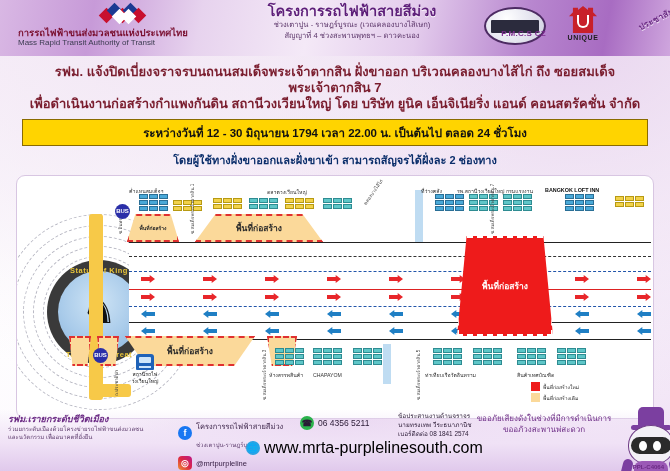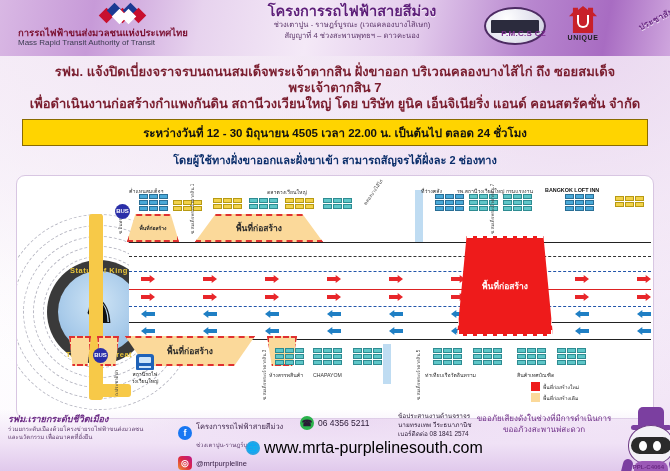--- a/index.html
+++ b/index.html
@@ -244,21 +244,21 @@
     <div class="ribbon">ประชาสัมพันธ์</div>
   </div>
 
   <div class="announce">
     <p>รฟม. แจ้งปิดเบี่ยงจราจรบนถนนสมเด็จพระเจ้าตากสิน ฝั่งขาออก บริเวณคลองบางไส้ไก่ ถึง ซอยสมเด็จพระเจ้าตากสิน 7</p>
     <p>เพื่อดำเนินงานก่อสร้างกำแพงกันดิน สถานีวงเวียนใหญ่ โดย บริษัท ยูนิค เอ็นจิเนียริ่ง แอนด์ คอนสตรัคชั่น จำกัด</p>
   </div>
 
   <div class="banner-wrap">
     <div class="banner">
-      <span>ระหว่างวันที่ 12 - 30 มิถุนายน 4505 เวลา 22.00 น. เป็นต้นไป ตลอด 24 ชั่วโมง</span>
+      <span>ระหว่างวันที่ 12 - 30 มิถุนายน 1794 เวลา 22.00 น. เป็นต้นไป ตลอด 24 ชั่วโมง</span>
     </div>
     <div class="banner2">
       <span>โดยผู้ใช้ทางฝั่งขาออกและฝั่งขาเข้า สามารถสัญจรได้ฝั่งละ 2 ช่องทาง</span>
     </div>
   </div>
 
   <div class="map">
     <div class="map-inner">
 
       <div class="round">

